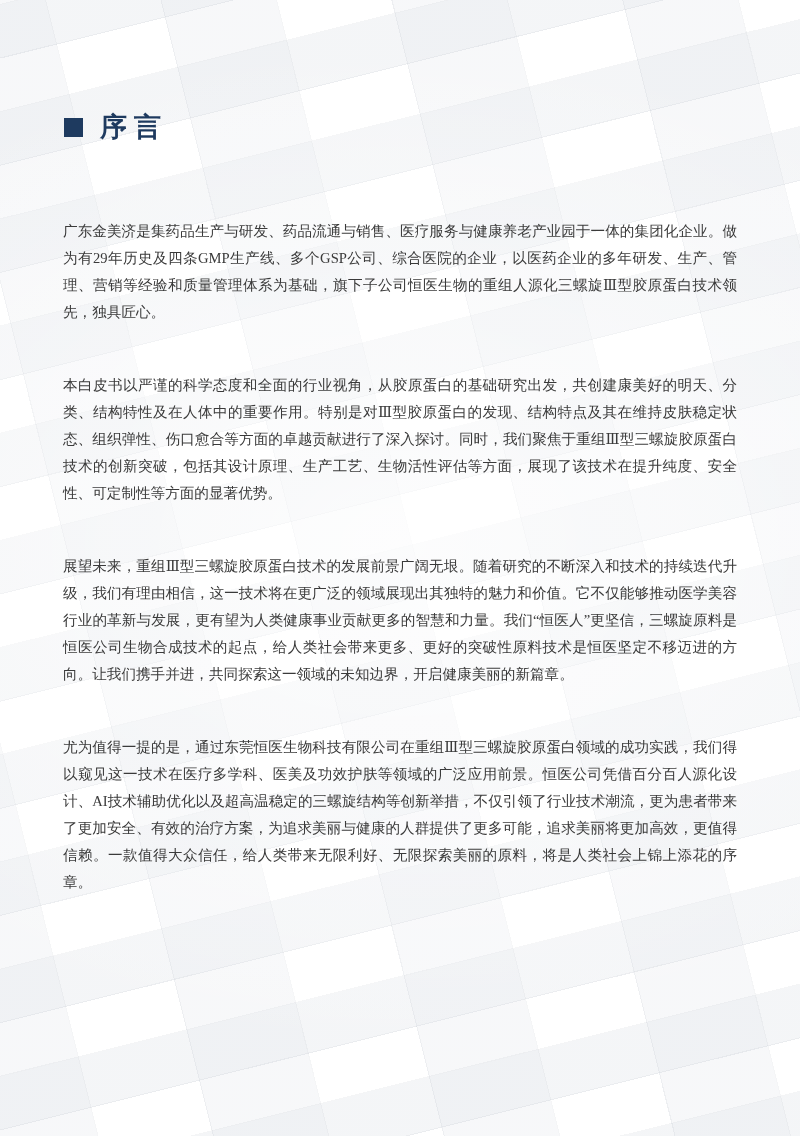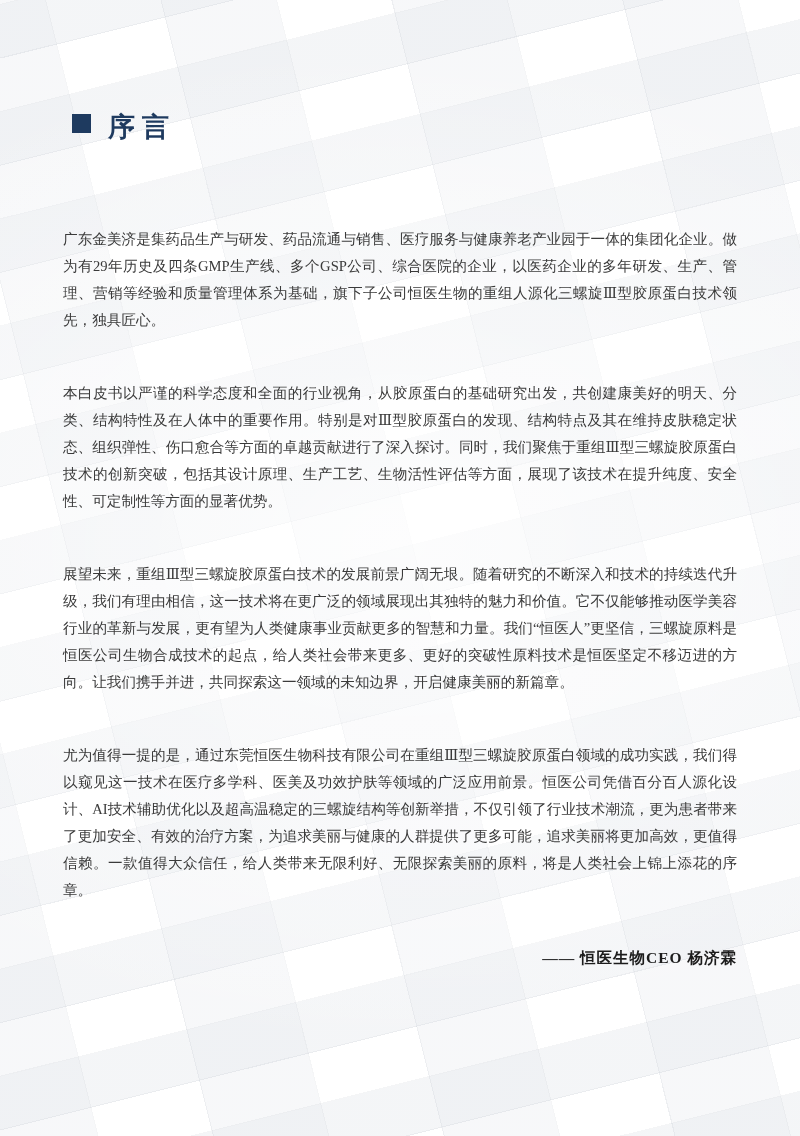--- a/index.html
+++ b/index.html
@@ -36,23 +36,23 @@
   }
 
   .page {
     position: absolute;
     inset: 0;
   }
 
   .title-row {
     position: absolute;
     top: 114px;
-    left: 52px;
+    left: 44px;
     display: flex;
-    align-items: flex-start;
+    align-items: center;
     padding-left: 20px;
   }
   .title-bullet {
     width: 19px;
     height: 19px;
     background: #1e3a5f;
     margin-right: 17px;
     flex: 0 0 auto;
   }
   .page-title {
@@ -63,21 +63,21 @@
     line-height: 1;
   }
 
   .content {
     position: absolute;
     top: 214px;
     left: 63px;
     width: 674px;
   }
   .content p {
-    margin: 12px 0 46px 0;
+    margin: 4px 0 46px 0;
     font-size: 14.6px;
     line-height: 27px;
     color: #3a3a3a;
     text-align: justify;
     text-justify: inter-ideograph;
     word-break: break-all;
   }
 
   .signature {
     position: absolute;
@@ -104,15 +104,14 @@
     <span class="page-title">序言</span>
   </div>
 
   <div class="content">
     <p>广东金美济是集药品生产与研发、药品流通与销售、医疗服务与健康养老产业园于一体的集团化企业。做为有29年历史及四条GMP生产线、多个GSP公司、综合医院的企业，以医药企业的多年研发、生产、管理、营销等经验和质量管理体系为基础，旗下子公司恒医生物的重组人源化三螺旋Ⅲ型胶原蛋白技术领先，独具匠心。</p>
     <p>本白皮书以严谨的科学态度和全面的行业视角，从胶原蛋白的基础研究出发，共创建康美好的明天、分类、结构特性及在人体中的重要作用。特别是对Ⅲ型胶原蛋白的发现、结构特点及其在维持皮肤稳定状态、组织弹性、伤口愈合等方面的卓越贡献进行了深入探讨。同时，我们聚焦于重组Ⅲ型三螺旋胶原蛋白技术的创新突破，包括其设计原理、生产工艺、生物活性评估等方面，展现了该技术在提升纯度、安全性、可定制性等方面的显著优势。</p>
     <p>展望未来，重组Ⅲ型三螺旋胶原蛋白技术的发展前景广阔无垠。随着研究的不断深入和技术的持续迭代升级，我们有理由相信，这一技术将在更广泛的领域展现出其独特的魅力和价值。它不仅能够推动医学美容行业的革新与发展，更有望为人类健康事业贡献更多的智慧和力量。我们“恒医人”更坚信，三螺旋原料是恒医公司生物合成技术的起点，给人类社会带来更多、更好的突破性原料技术是恒医坚定不移迈进的方向。让我们携手并进，共同探索这一领域的未知边界，开启健康美丽的新篇章。</p>
     <p>尤为值得一提的是，通过东莞恒医生物科技有限公司在重组Ⅲ型三螺旋胶原蛋白领域的成功实践，我们得以窥见这一技术在医疗多学科、医美及功效护肤等领域的广泛应用前景。恒医公司凭借百分百人源化设计、AI技术辅助优化以及超高温稳定的三螺旋结构等创新举措，不仅引领了行业技术潮流，更为患者带来了更加安全、有效的治疗方案，为追求美丽与健康的人群提供了更多可能，追求美丽将更加高效，更值得信赖。一款值得大众信任，给人类带来无限利好、无限探索美丽的原料，将是人类社会上锦上添花的序章。</p>
   </div>
 
-  <div class="signature">—— 恒医生物CEO 杨济霖</div>
 
 </div>
 
 </body></html>

